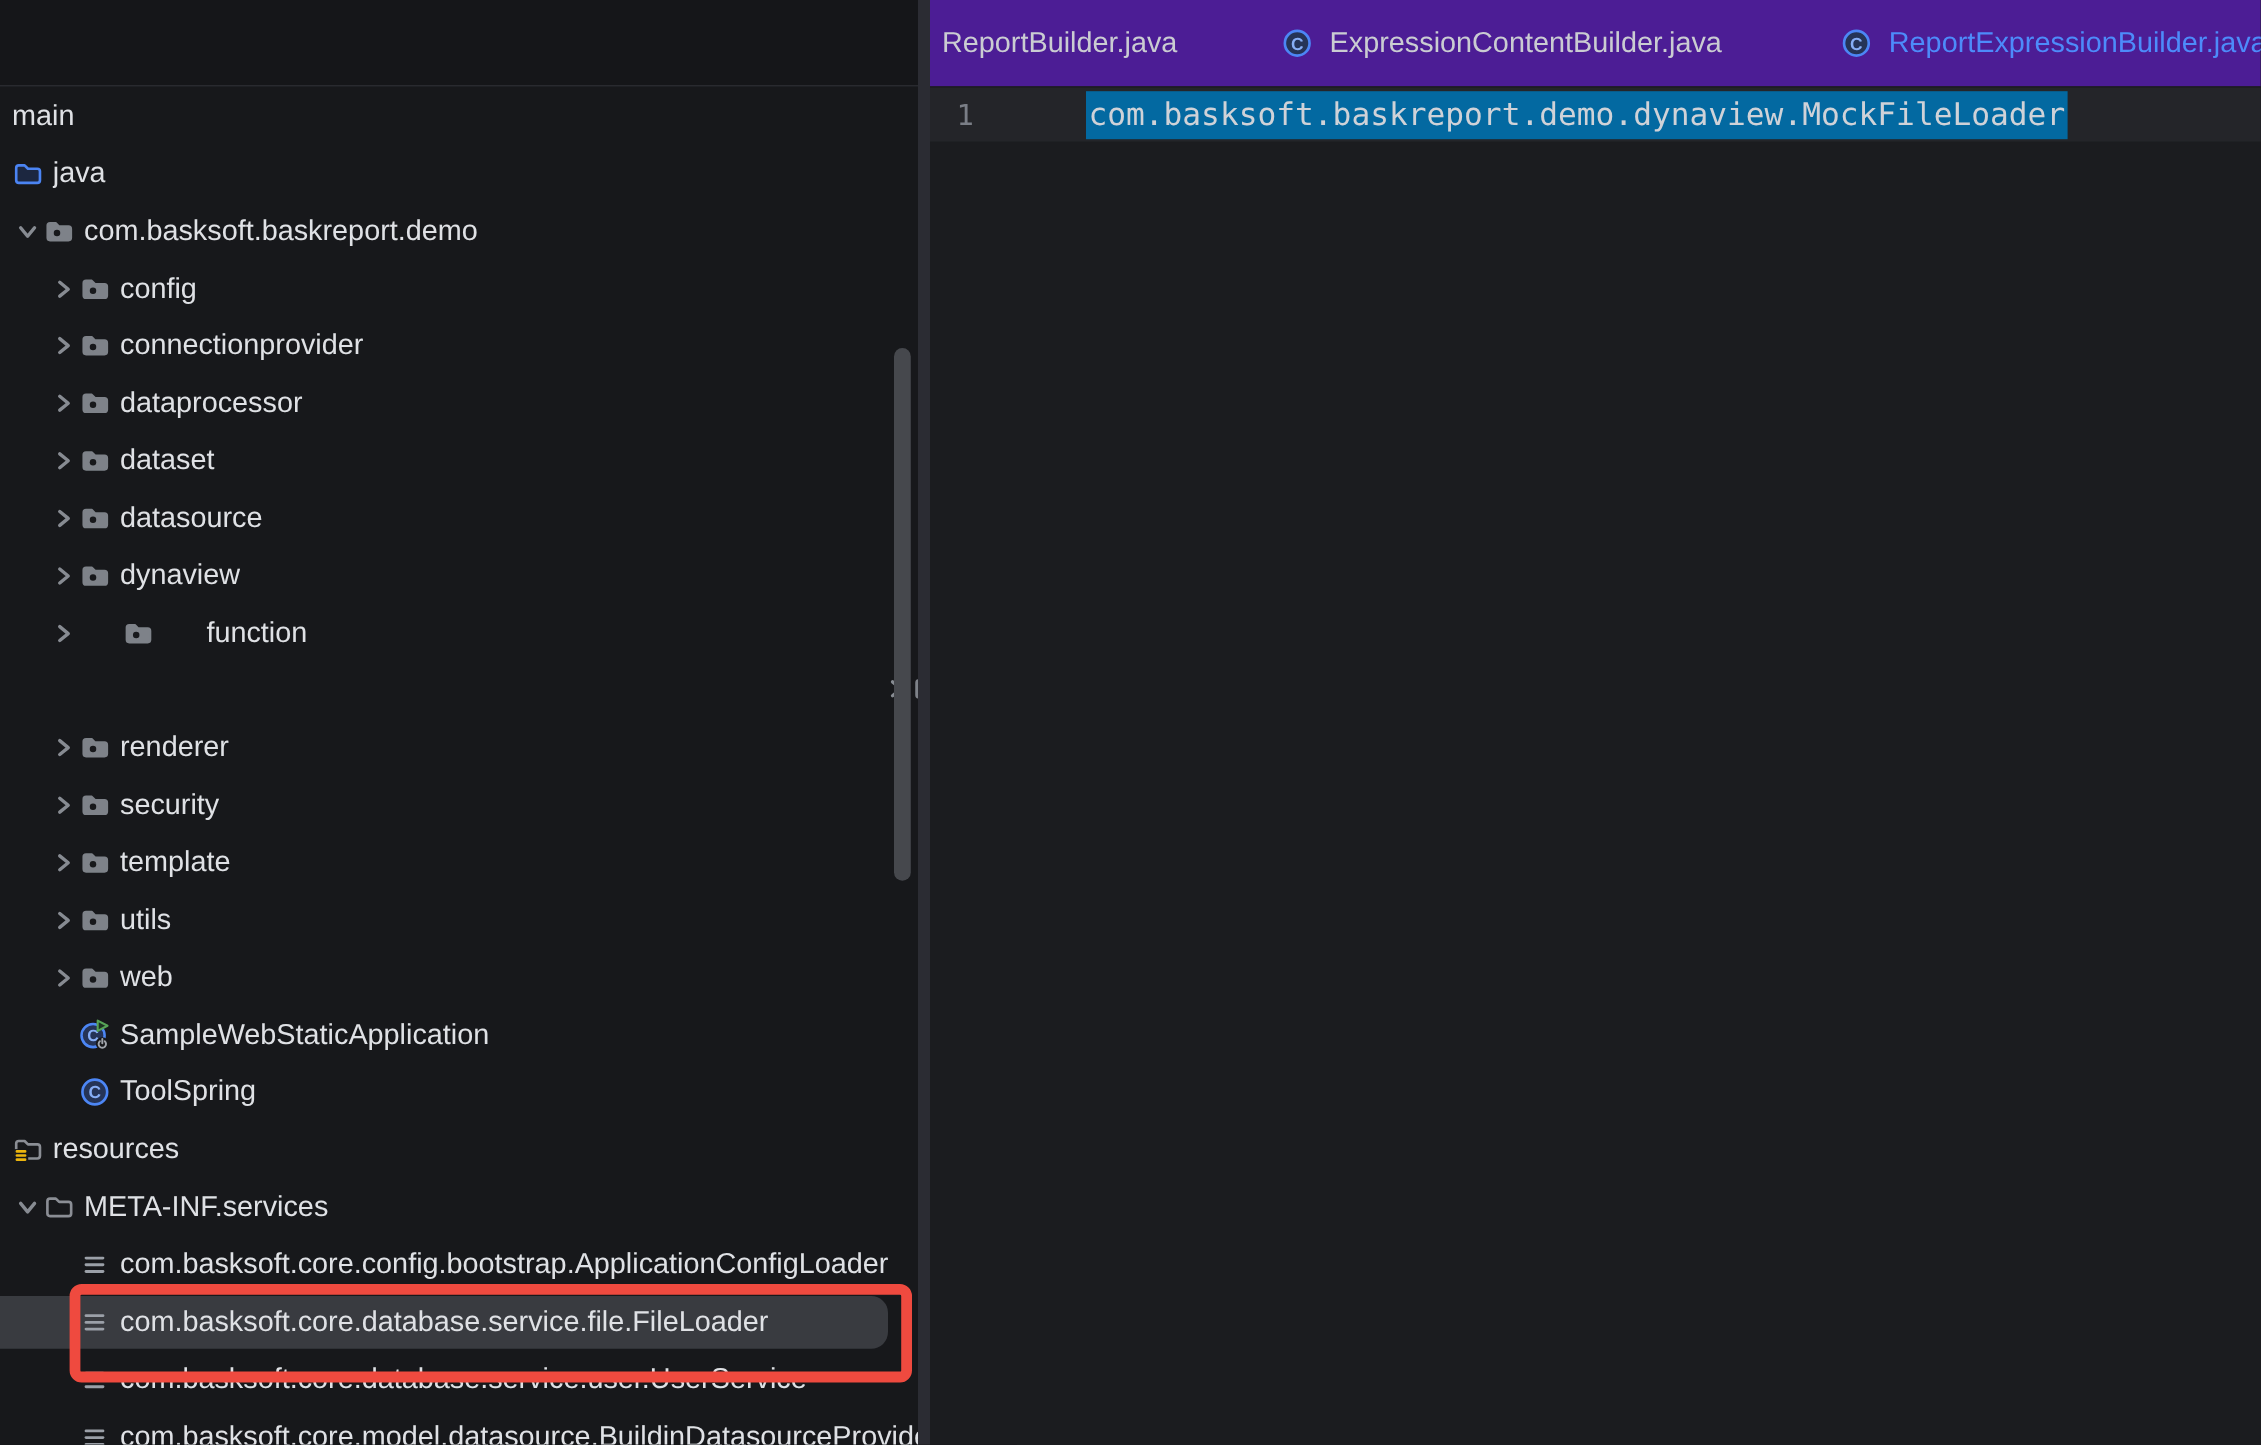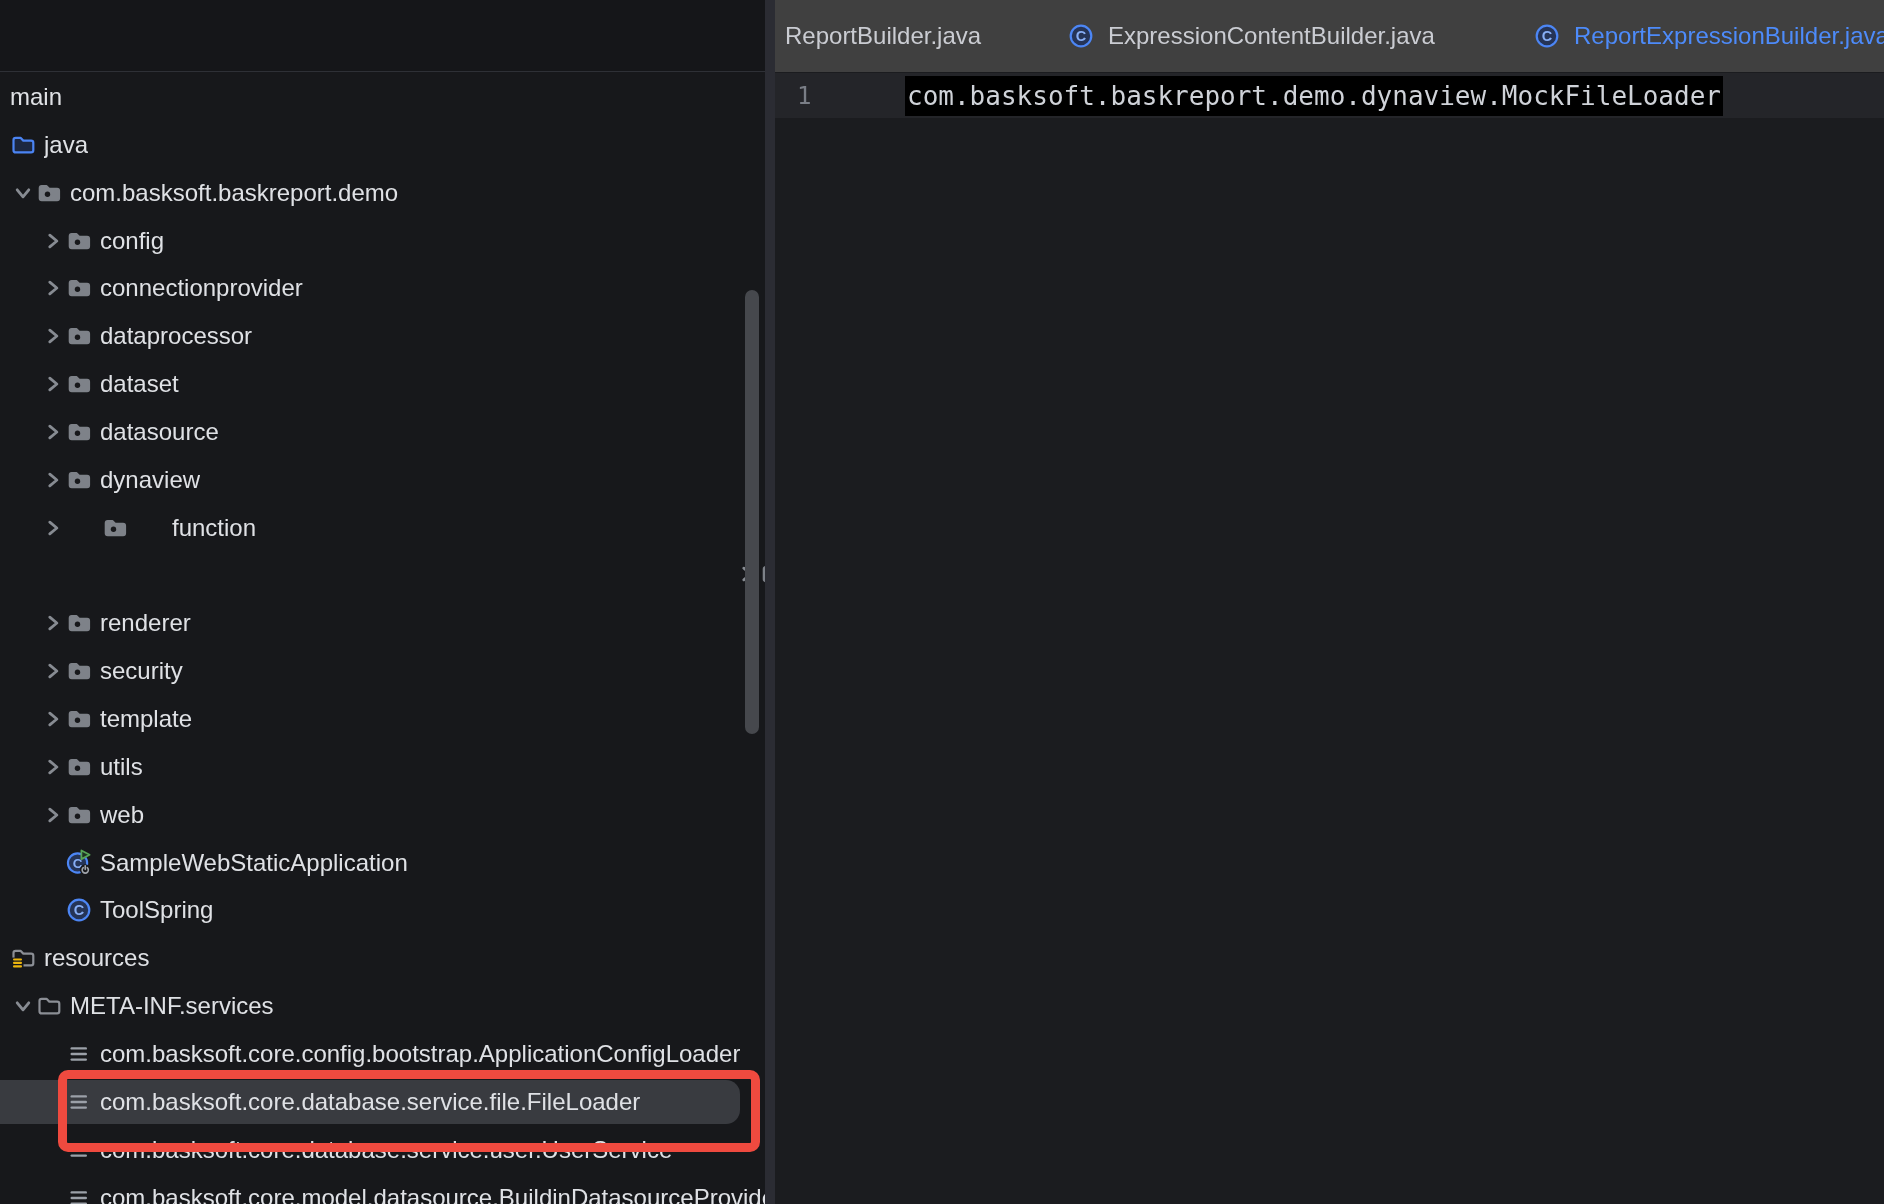--- a/index.html
+++ b/index.html
@@ -45,42 +45,42 @@
   }
   
   .divider {
     position:absolute; left:765px; top:0; width:10px; height:1204px;
     background:#2b2c33; cursor:col-resize; z-index:6;
   }
   
   .editor-pane { position:absolute; left:775px; top:0; width:1109px; height:1204px; background:#1b1c1f; }
   .tabbar {
     position:absolute; left:0; top:0; width:1109px; height:72px;
-    background:#404040;
+    background:#4c1d95;
   }
   .tab {
     position:absolute; top:0; height:72px; display:flex; align-items:center;
     font-size:24px; color:#caccd2; white-space:nowrap; cursor:pointer;
   }
   .tab .ticon { margin-right:14px; }
   .tab.modified { color:#4d8bfa; }
   .editor { position:absolute; left:0; top:72px; width:1109px; bottom:0; background:#1b1c1f; }
   .code-line {
     position:absolute; left:0; top:1px; width:1109px; height:45px;
     background:#242529; display:flex; align-items:center;
   }
   .gutter {
     width:125px; flex:0 0 125px; padding-left:22px;
     font-family:"DejaVu Sans Mono", monospace; font-size:24px; color:#7a7e86;
   }
   .code {
     font-family:"DejaVu Sans Mono", monospace; font-size:26px; color:#cfd2d8;
     margin-left:5px;
   }
-  .code .sel { background:#000000; padding:5px 2px; }
+  .code .sel { background:#0369a1; padding:5px 2px; }
 </style>
 </head>
 <body>
 
 <div class="explorer">
   <div class="explorer-top"></div>
   <div class="tree" id="tree">
       <div class="row" style="top: 73px; padding-left: 10px;">
         <span class="lbl">main</span>
       </div>

